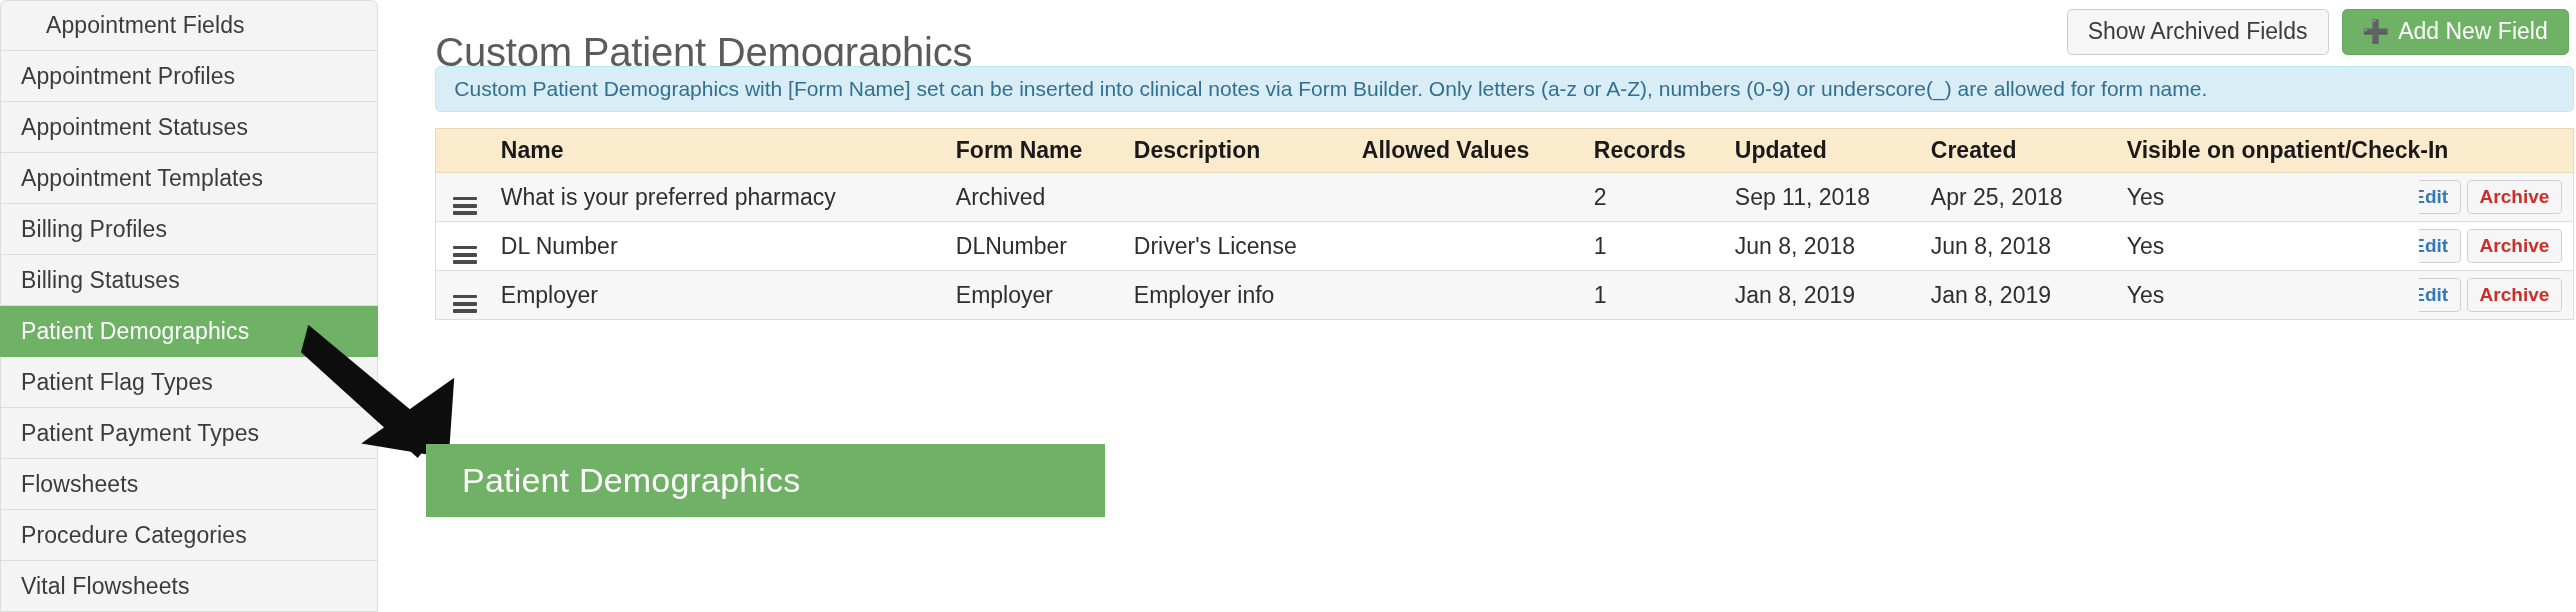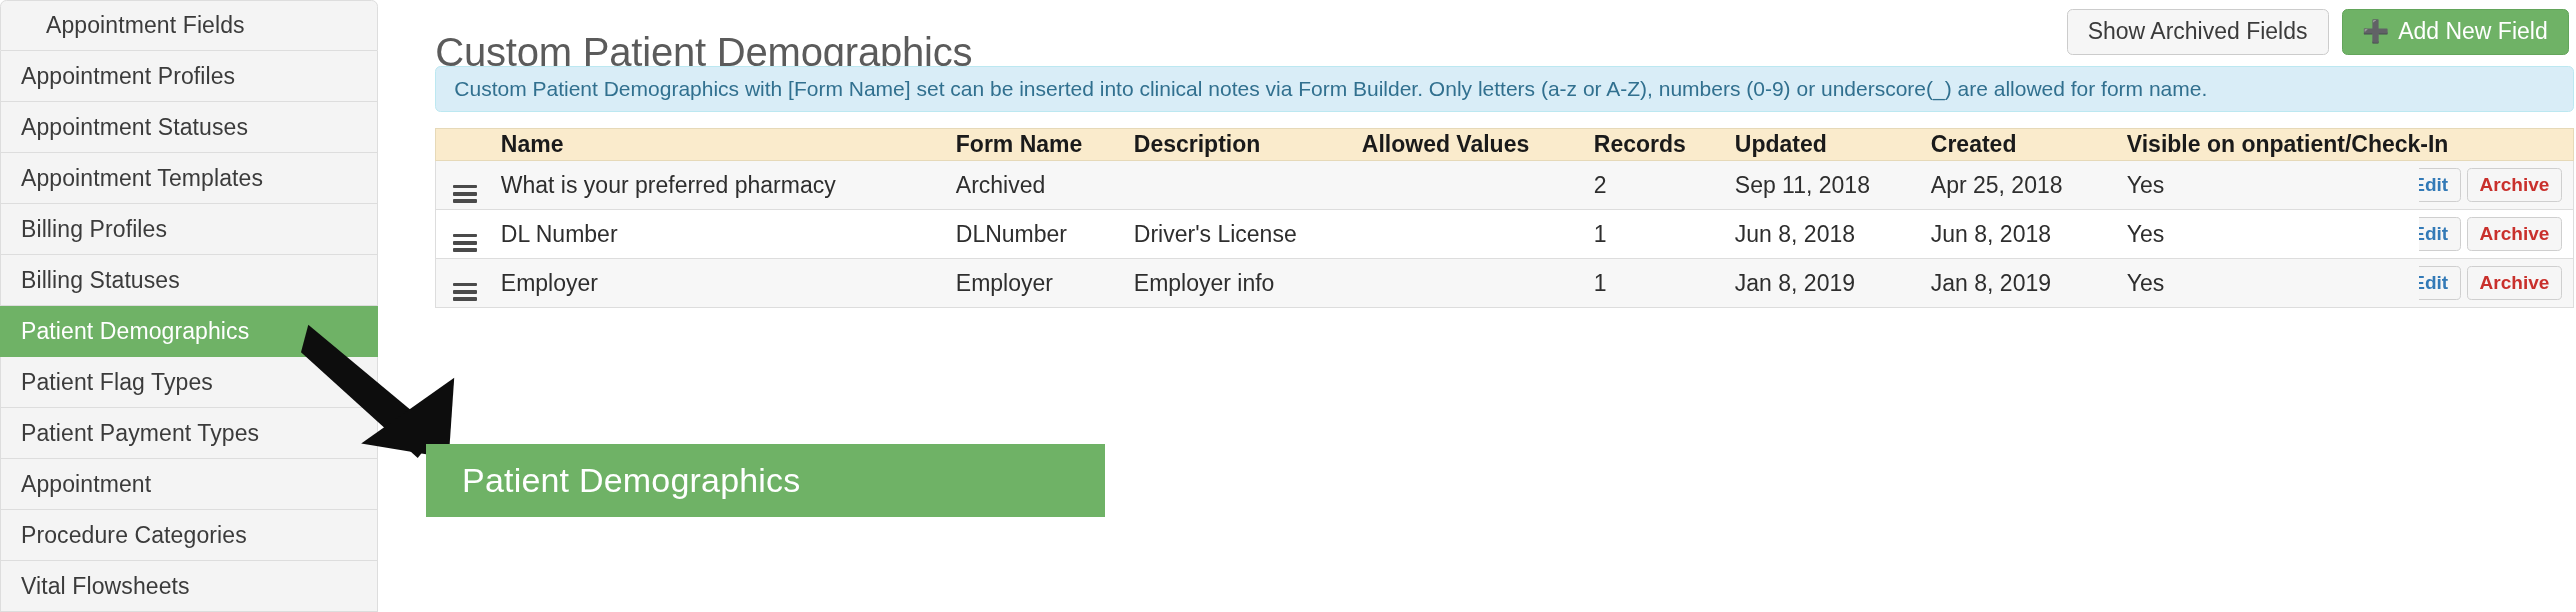--- a/index.html
+++ b/index.html
@@ -93,21 +93,21 @@
 
   
   #data-table {
     position: absolute; left: 7.3px; top: 128px;
     width: 2139px;
     border-collapse: collapse;
     table-layout: fixed;
   }
   #data-table thead th {
     background: #faebcc;
-    height: 32px;
+    height: 44px;
     font-size: 23px;
     color: #1a1a1a;
     font-weight: bold;
     text-align: left;
     padding: 0 0 0 9px;
     border: 0.9px solid #e6d9b8;
     border-left: none; border-right: none;
     white-space: nowrap;
   }
   #data-table thead th:first-child { border-left: 0.9px solid #e6d9b8; }
@@ -204,21 +204,21 @@
       <div class="side-item active">
         <span>Patient Demographics</span>
       </div>
       <div class="side-item">
         <span>Patient Flag Types</span>
       </div>
       <div class="side-item">
         <span>Patient Payment Types</span>
       </div>
       <div class="side-item">
-        <span>Appointment</span>
+        <span>Flowsheets</span>
       </div>
       <div class="side-item">
         <span>Procedure Categories</span>
       </div>
       <div class="side-item">
         <span>Vital Flowsheets</span>
       </div>
     </nav>
 
   <section id="main">

